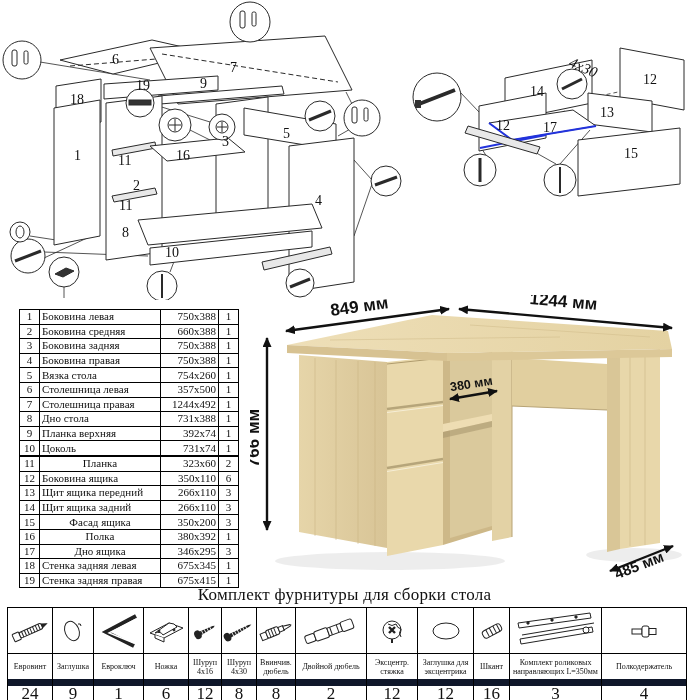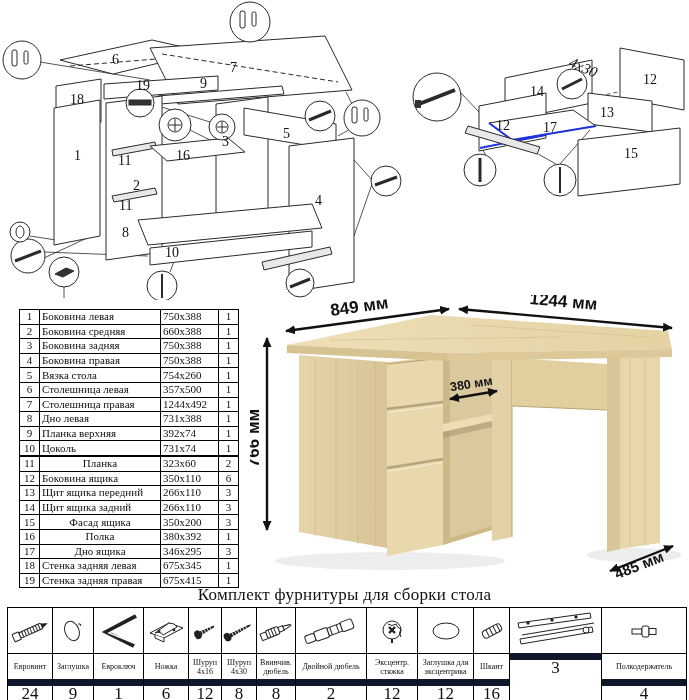--- a/index.html
+++ b/index.html
@@ -8,21 +8,21 @@
   svg text{user-select:none;}
   .diagrams{position:absolute;left:0;top:0;}
   .deskwrap{position:absolute;left:250px;top:295px;}
   
   .parts{position:absolute;left:19px;top:309px;border-collapse:collapse;}
   .parts td{border:1px solid #000;font-size:11px;line-height:13px;height:13.6px;
             padding:0 2px;white-space:nowrap;}
   .parts td.n{width:15px;text-align:center;}
   .parts td.nm{width:116px;text-align:left;margin-top:15px;}
   .parts td.nm.c{text-align:center;}
-  .parts td.sz{width:53px;text-align:left;font-family:Liberation Serif, serif;}
+  .parts td.sz{width:53px;text-align:right;font-family:Liberation Serif, serif;}
   .parts td.q{width:15px;text-align:center;}
   .parts tr.sep td{border-top:2px solid #000;}
   
   .hw-title{position:absolute;left:0;top:585px;width:689px;text-align:center;
             font-size:17px;letter-spacing:.3px;}
   .hw{position:absolute;left:7px;top:607px;width:678px;display:flex;
       border:1px solid #000;background:#fff;}
   .hw-cell{display:flex;flex-direction:column;border-right:1px solid #000;}
   .hw-cell:last-child{border-right:none;}
   .hw-icon{height:45px;display:flex;align-items:center;justify-content:center;}
@@ -213,21 +213,21 @@
           <td class="q">1</td>
         </tr>
     <tr>
           <td class="n">7</td>
           <td class="nm">Столешница правая</td>
           <td class="sz">1244x492</td>
           <td class="q">1</td>
         </tr>
     <tr>
           <td class="n">8</td>
-          <td class="nm">Дно левая</td>
+          <td class="nm">Дно стола</td>
           <td class="sz">731x388</td>
           <td class="q">1</td>
         </tr>
     <tr>
           <td class="n">9</td>
           <td class="nm">Планка верхняя</td>
           <td class="sz">392x74</td>
           <td class="q">1</td>
         </tr>
     <tr>
@@ -546,20 +546,21 @@
               <path d="M6,14 L78,4 L79,9 L7,19 Z"></path>
               <circle cx="16" cy="14" r="1.2" fill="#222"></circle>
               <circle cx="40" cy="11" r="1.2" fill="#222"></circle>
               <circle cx="64" cy="8" r="1.2" fill="#222"></circle>
               <path d="M8,30 L80,18 L81,23 L9,35 Z"></path>
               <path d="M10,26 L82,14" fill="none"></path>
               <circle cx="74" cy="21" r="3"></circle>
             </g>
           </svg>
       </div>
+      <div class="hw-label">Комплект роликовых направляющих L=350мм</div>
       <div class="hw-qty">3</div>
     </div>
     <div class="hw-cell" style="flex:1">
       <div class="hw-icon">
         <svg width="40" height="40" viewBox="0 0 40 40">
             <g stroke="#222" fill="#fff">
               <rect x="8" y="18" width="10" height="5"></rect>
               <rect x="18" y="15" width="7" height="11" rx="2"></rect>
               <rect x="25" y="17.5" width="7" height="6"></rect>
             </g>

